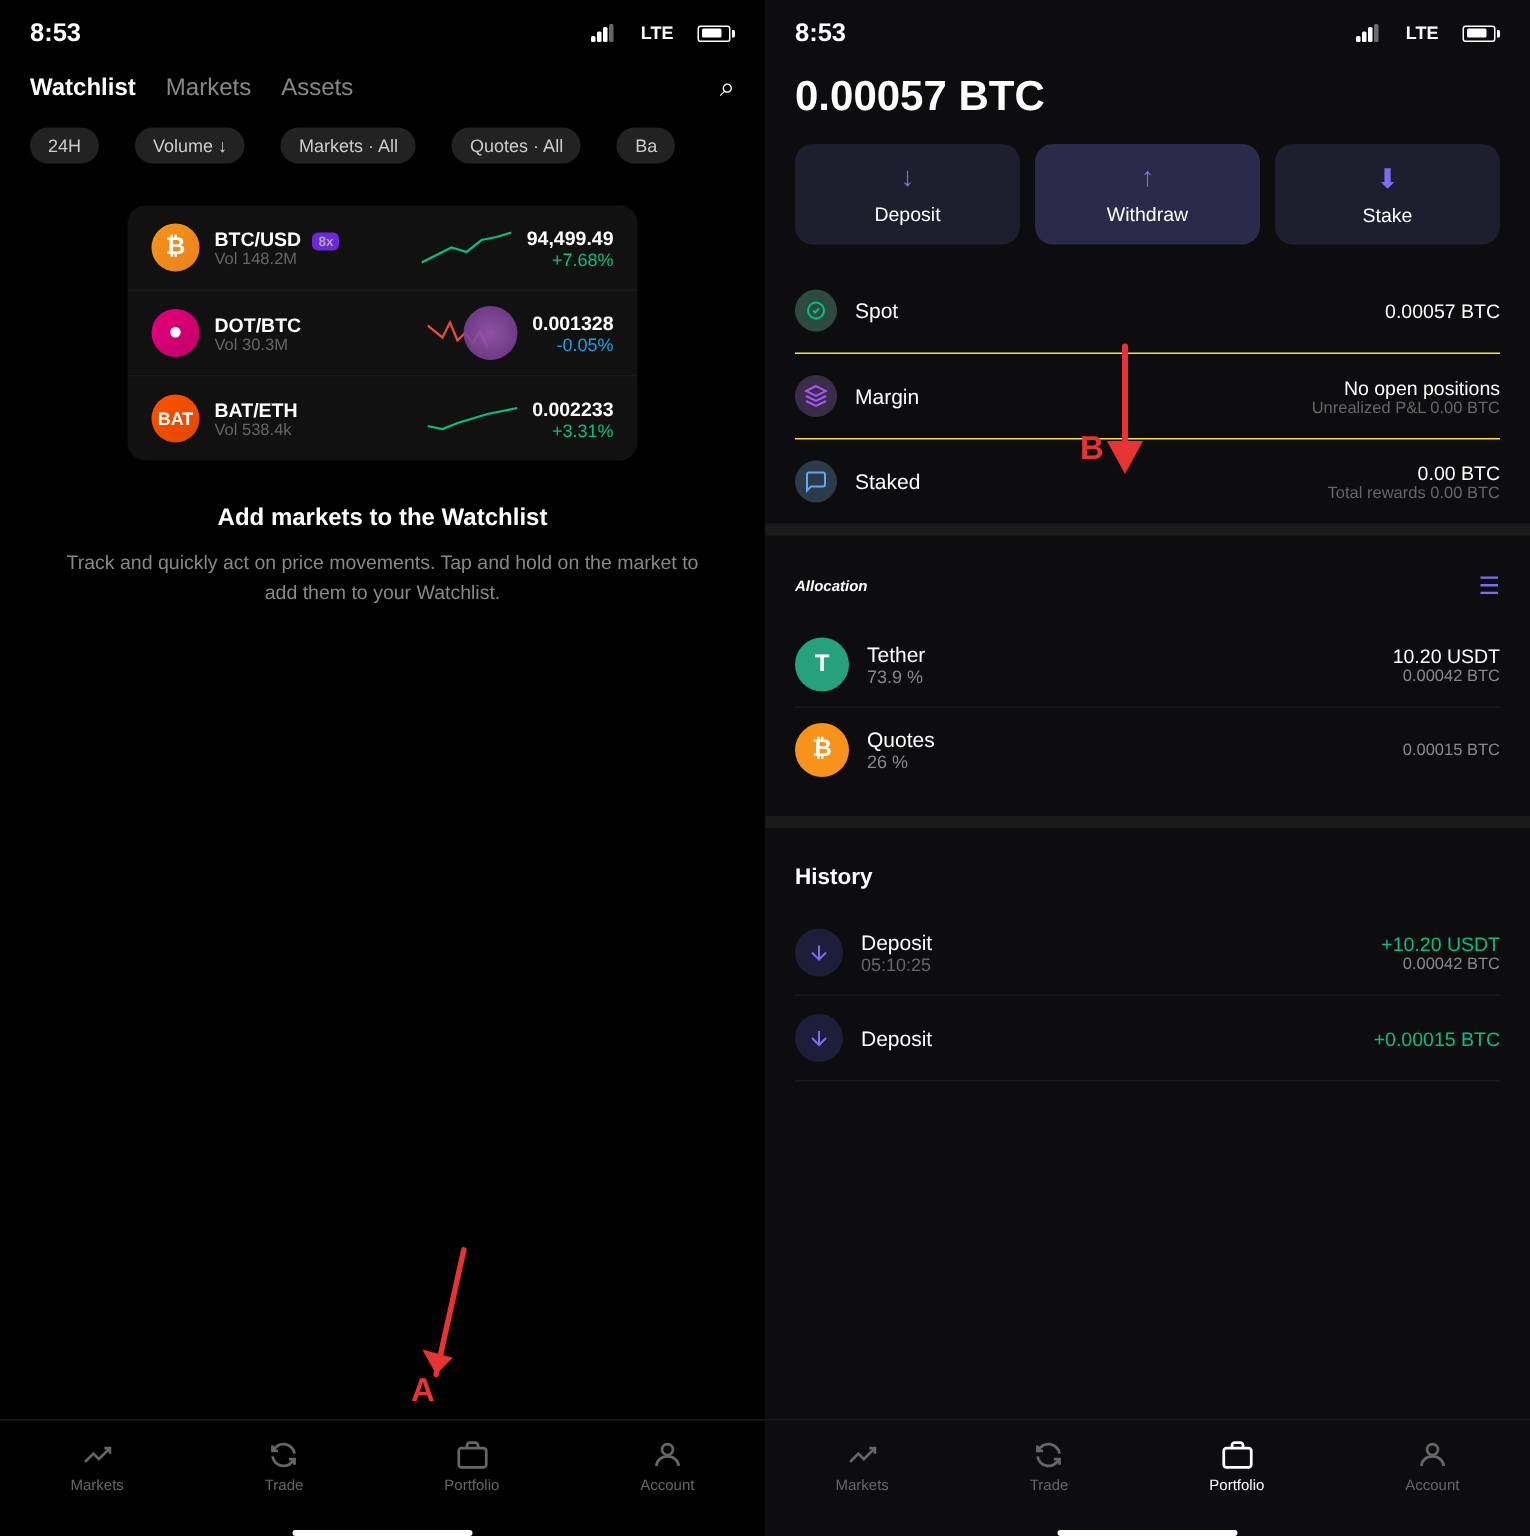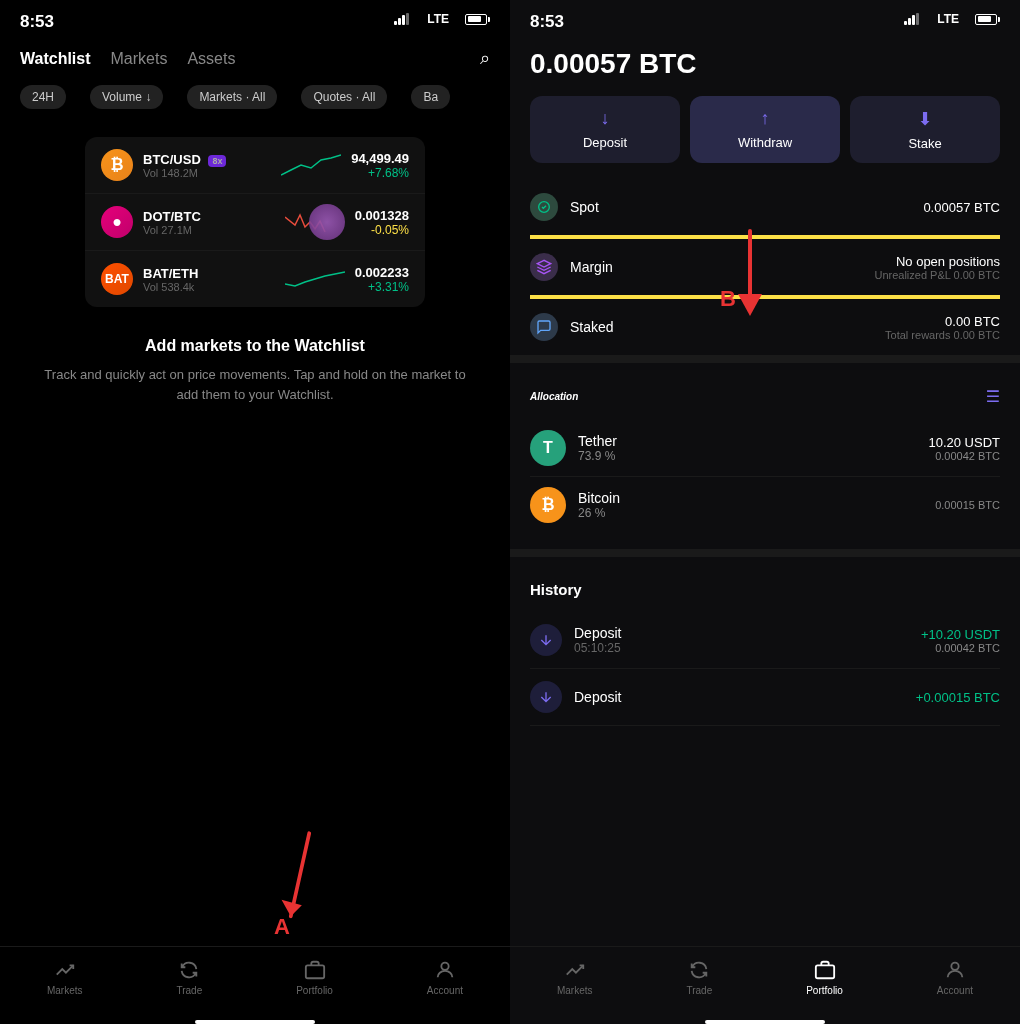--- a/index.html
+++ b/index.html
@@ -18,21 +18,21 @@
       height: 1024px;
       background: #000;
       position: relative;
       display: flex;
       flex-direction: column;
     }
 
     .status-bar {
       display: flex;
       justify-content: space-between;
-      align-items: flex-start;
+      align-items: center;
       padding: 12px 20px 8px;
       color: #fff;
     }
 
     .status-time {
       font-size: 17px;
       font-weight: 600;
       color: #fff;
     }
 
@@ -180,21 +180,21 @@
       font-size: 13px;
       color: #fff;
       font-weight: 600;
     }
 
     .price-change {
       font-size: 12px;
     }
 
     .price-change.positive { color: #00c087; }
-    .price-change.negative { color: #fde047; }
+    .price-change.negative { color: #0ea5e9; }
 
     .watchlist-empty-text {
       text-align: center;
       padding: 0 40px;
     }
 
     .watchlist-empty-text h3 {
       color: #fff;
       font-size: 16px;
       font-weight: 700;
@@ -335,21 +335,21 @@
 
     .balance-section {
       background: #0d0d0f;
       padding: 0 20px;
     }
 
     .balance-row {
       display: flex;
       align-items: center;
       padding: 14px 0;
-      border-bottom: 4px solid #fde047;
+      border-bottom: 1px solid #fde047;
     }
 
     .balance-row:last-child { border-bottom: none; }
 
     .balance-icon {
       width: 28px;
       height: 28px;
       border-radius: 50%;
       display: flex;
       align-items: center;
@@ -605,21 +605,21 @@
         <div class="market-price">
           <div class="price-value">94,499.49</div>
           <div class="price-change positive">+7.68%</div>
         </div>
       </div>
 
       <div class="market-item" style="position:relative;">
         <div class="market-icon dot-icon">●</div>
         <div class="market-info">
           <div class="market-pair">DOT/BTC</div>
-          <div class="market-vol">Vol 27.1M</div>
+          <div class="market-vol">Vol 30.3M</div>
         </div>
         <svg class="market-chart" viewBox="0 0 60 30">
           <polyline points="0,10 10,18 15,8 20,20 25,15 30,22 35,14 40,25" fill="none" stroke="#e74c3c" stroke-width="1.5"></polyline>
         </svg>
         <div style="position:absolute; right:80px; top:50%; transform:translateY(-50%); width:36px;height:36px;background:radial-gradient(circle,#9b59b6,#6c3483);border-radius:50%;opacity:0.9;"></div>
         <div class="market-price" style="position:relative;z-index:1;">
           <div class="price-value">0.001328</div>
           <div class="price-change negative">-0.05%</div>
         </div>
       </div>
@@ -794,21 +794,21 @@
       </div>
       <div class="coin-value">
         <div class="coin-usdt">10.20 USDT</div>
         <div class="coin-btc">0.00042 BTC</div>
       </div>
     </div>
 
     <div class="allocation-item">
       <div class="coin-icon bitcoin-icon">₿</div>
       <div class="coin-info">
-        <div class="coin-name">Bitcoin</div>
+        <div class="coin-name">Quotes</div>
         <div class="coin-pct">26 %</div>
       </div>
       <div class="coin-value">
         <div class="coin-btc">0.00015 BTC</div>
       </div>
     </div>
   </div>
 
   <div class="section-divider"></div>
 

